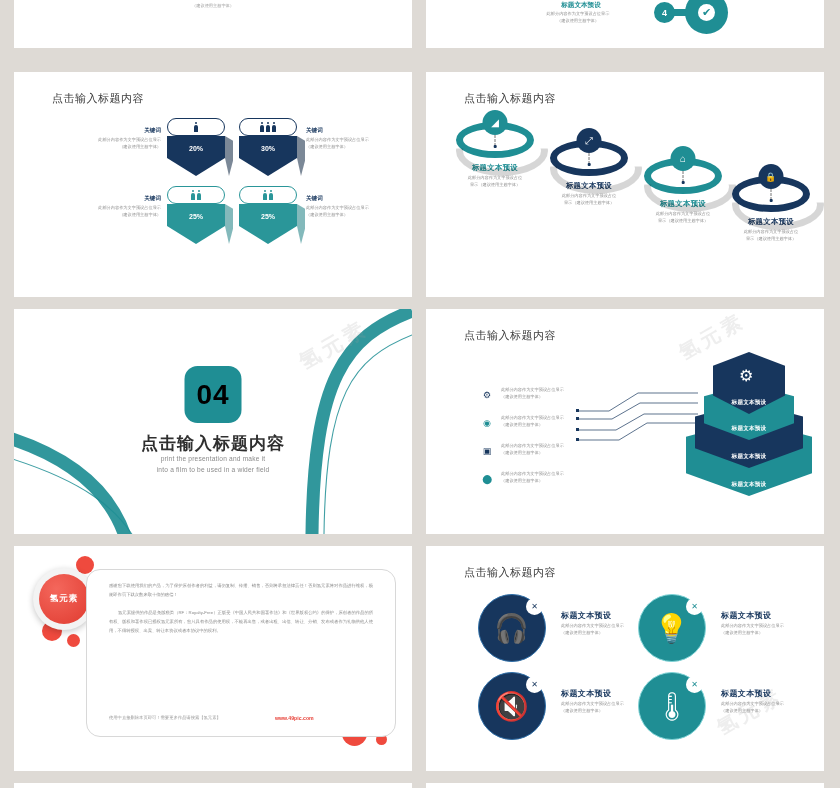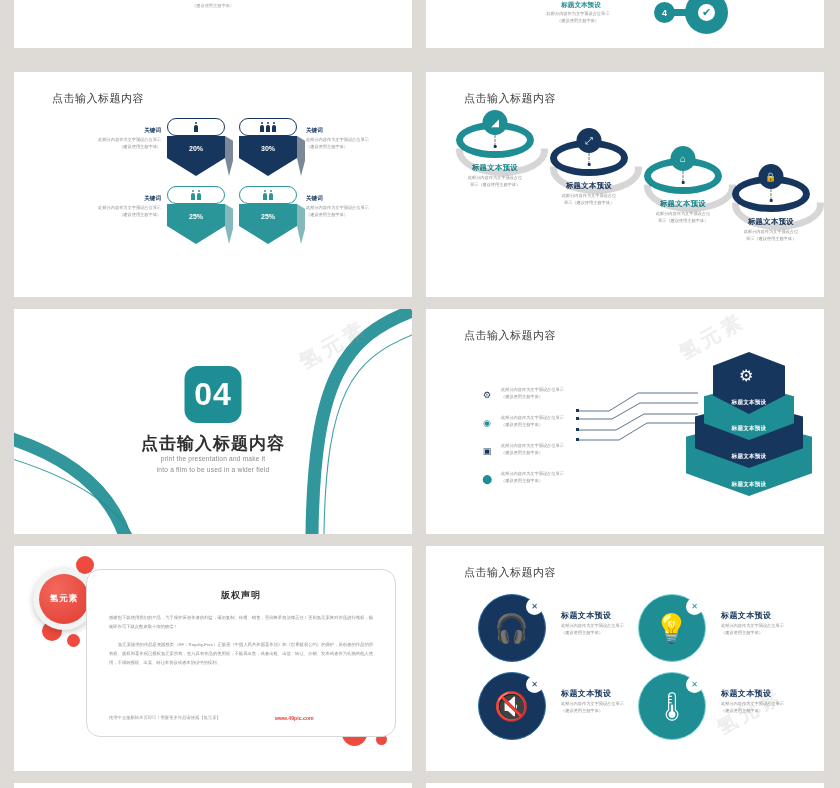--- a/index.html
+++ b/index.html
@@ -121,21 +121,21 @@
 
   
   #r2c0 { left: 14px; top: 309px; width: 398px; height: 225px; }
   #r2c1 { left: 426px; top: 309px; width: 398px; height: 225px; }
 
   .sec-diamond {
     position:absolute; left:50%; transform:translateX(-50%); top:57px;
     width:57px; height:57px; background:#1f8e94; border-radius:13px;
     display:flex; align-items:center; justify-content:center;
   }
-  .sec-diamond span { color:#ffffff; font-size:32px; font-weight:bold; letter-spacing:1px; }
+  .sec-diamond span { color:#000000; font-size:28px; font-weight:bold; letter-spacing:1px; }
   .sec-title {
     position:absolute; left:0; right:0; top:123px; text-align:center;
     font-size:17px; font-weight:bold; color:#2f2f2f; letter-spacing:1px;
   }
   .sec-sub {
     position:absolute; left:0; right:0; top:144px; text-align:center;
     font-size:6.6px; color:#8b8b8b; line-height:1.7; white-space:pre-line; letter-spacing:.2px;
   }
 
   
@@ -412,21 +412,20 @@
     <div class="bub" style="left:28px; top:75px; width:20px; height:20px;"></div>
     <div class="bub" style="left:53px; top:88px; width:13px; height:13px;"></div>
     <div class="bub" style="left:328px; top:175px; width:25px; height:25px;"></div>
     <div class="bub" style="left:362px; top:188px; width:11px; height:11px;"></div>
 
     <div class="logo-ring">
       <div class="inner">氢元素</div>
     </div>
 
     <div class="cp-card">
-      <div class="cp-title">版权声明</div>
       <div class="cp-p">感谢您下载使用我们的产品，为了保护原创作者的利益，请勿复制、传播、销售，否则将承担法律责任！否则氢元素将对作品进行维权，极规即作罚下载次数来取十倍的赔偿！</div>
       <div class="cp-p indent">氢元素提供的作品是免版税类（RF：Royalty-Free）正版受《中国人民共和国著作法》和《世界版权公约》的保护，原创者的作品的所有权、版权和著作权已授权氢元素所有，您只具有作品的使用权，不能再出售，或者出租、出借、转让、分销、发布或者作为礼物供他人使用，不得转授权、出卖、转让本协议或者本协议中的权利。</div>
       <div class="cp-foot">使用中直接删除本页即可！需要更多作品请搜索【氢元素】</div>
       <div class="cp-url">www.49pic.com</div>
     </div>
   </div>
 
   <div class="slide" id="r3c1">
     <div class="slide-title">点击输入标题内容</div>
     <div class="wm" style="left:288px; top:152px; font-size:20px;">氢元素</div>

